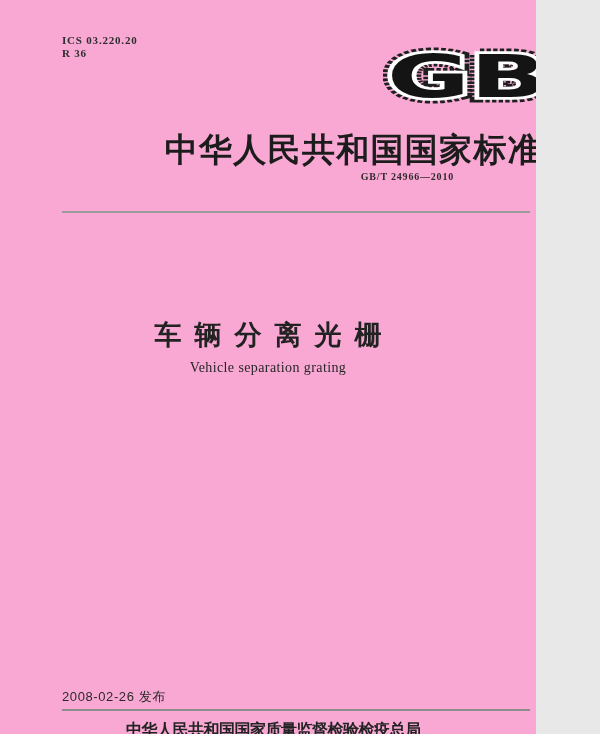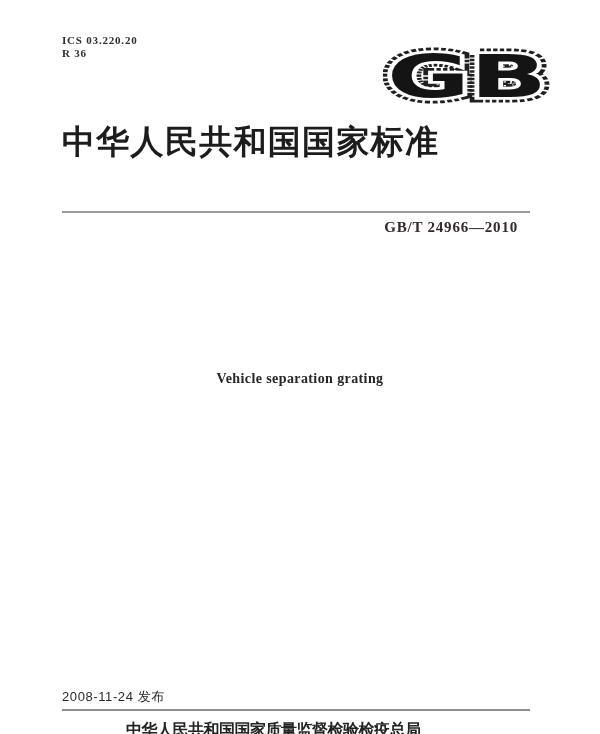--- a/index.html
+++ b/index.html
@@ -2,23 +2,23 @@
 <html><head>
 <meta charset="utf-8">
 <style>
   html, body {
     margin: 0;
     padding: 0;
     background: #e8e8e8;
   }
   .page {
     position: relative;
-    width: 600px;
+    width: 536px;
     height: 734px;
-    background: #ffffff;
+    background: #f9a8d4;
     overflow: hidden;
     font-family: "Liberation Serif", "DejaVu Serif", serif;
     color: #222;
   }
   .ics-block {
     position: absolute;
     top: 34px;
     left: 62px;
     font-size: 11px;
     line-height: 13px;
@@ -28,39 +28,39 @@
   }
   .gb-logo {
     position: absolute;
     top: 42px;
     left: 383px;
     width: 168px;
     height: 64px;
   }
   .heading {
     position: absolute;
-    top: 124px;
+    top: 132px;
     left: 62px;
     width: 480px;
     font-size: 33px;
     line-height: 36px;
     font-weight: bold;
     letter-spacing: 1.3px;
     white-space: nowrap;
     color: #1c1c1c;
+    text-align: right;
   }
   .std-number {
     position: absolute;
     top: 171px;
     right: 82px;
-    font-size: 15px;
+    font-size: 10px;
     font-weight: bold;
     letter-spacing: 0.8px;
     color: #302a2b;
-    margin-top: 48px;
   }
   .rule-top {
     position: absolute;
     top: 211px;
     left: 62px;
     width: 468px;
     height: 2px;
     background: #9b9b9b;
   }
   .doc-title {
@@ -72,26 +72,26 @@
     font-family: "Liberation Sans", "DejaVu Sans", sans-serif;
     font-size: 27px;
     font-weight: 600;
     letter-spacing: 13px;
     text-indent: 13px;
     color: #222;
     white-space: nowrap;
   }
   .doc-title-en {
     position: absolute;
-    top: 371px;
+    top: 360px;
     left: 0;
     width: 100%;
     text-align: center;
     font-size: 14px;
-    font-weight: bold;
+    font-weight: normal;
     letter-spacing: 0.4px;
     color: #262626;
   }
   .date-row {
     position: absolute;
     top: 688px;
     left: 62px;
     width: 468px;
     display: flex;
     justify-content: space-between;
@@ -138,24 +138,25 @@
       <text x="4" y="55" textLength="160" lengthAdjust="spacingAndGlyphs" fill="#141414">GB</text>
     </g>
   </svg>
 
   <div class="heading">中华人民共和国国家标准</div>
 
   <div class="std-number">GB/T 24966—2010</div>
 
   <div class="rule-top"></div>
 
+  <div class="doc-title">车辆分离光栅</div>
 
   <div class="doc-title-en">Vehicle separation grating</div>
 
   <div class="date-row">
-    <span>2008-11-24 发布</span>
+    <span>2008-02-26 发布</span>
   </div>
 
   <div class="rule-bottom"></div>
 
   <div class="issuer">中华人民共和国国家质量监督检验检疫总局</div>
 
 </div>
 
 </body></html>

